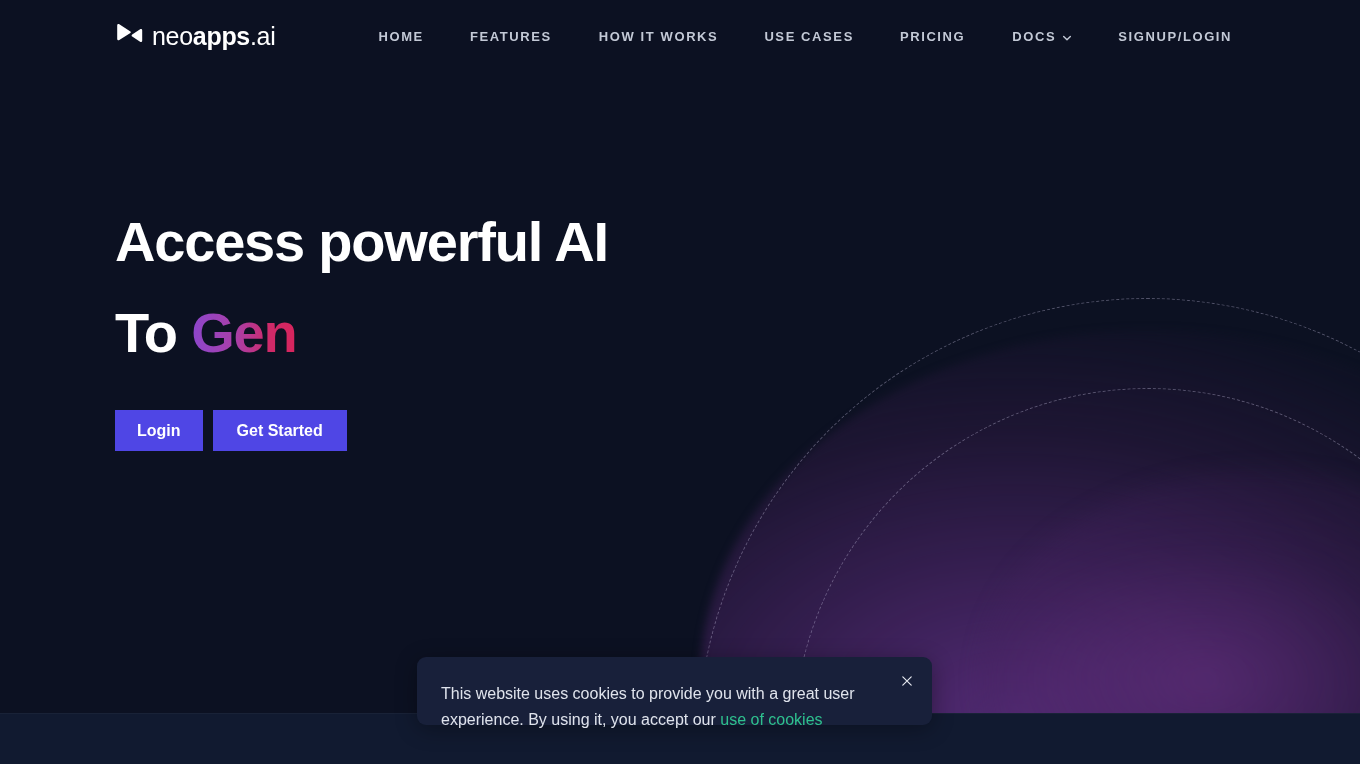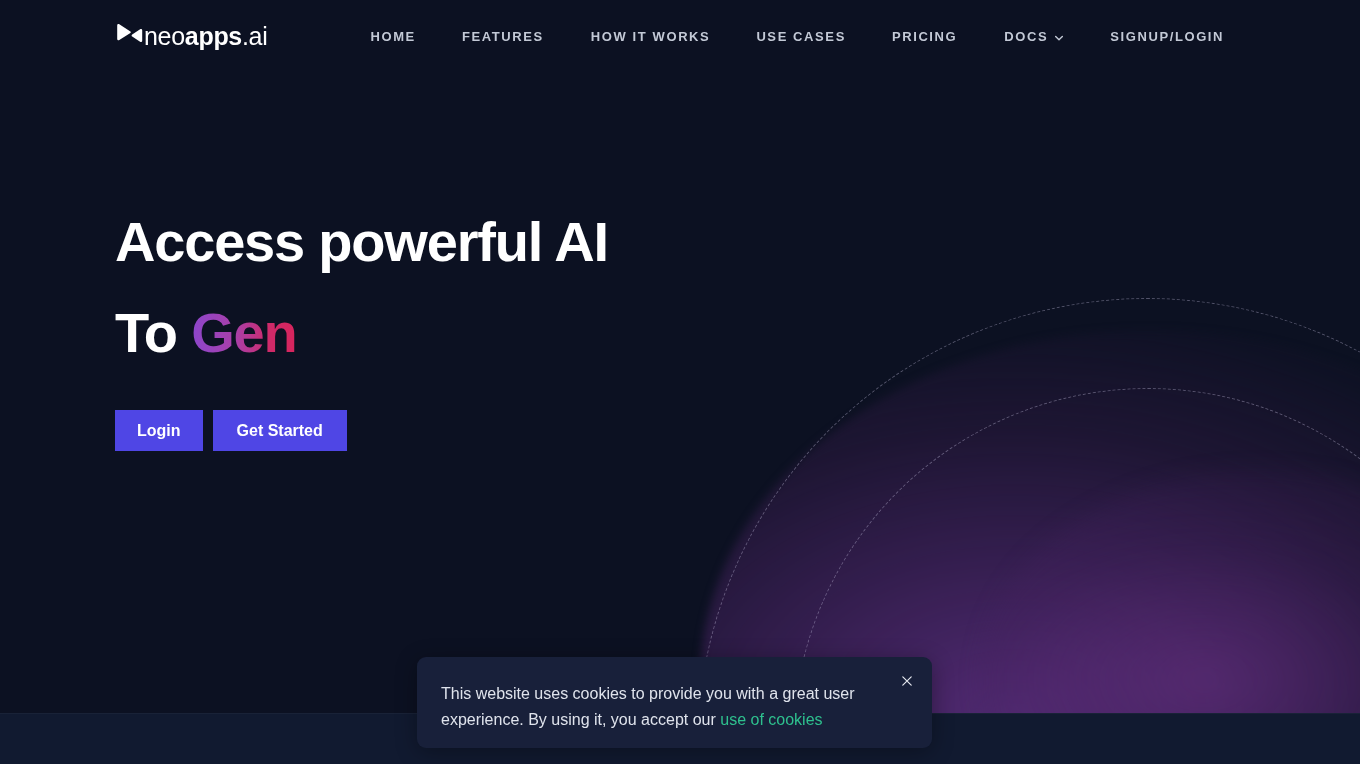--- a/index.html
+++ b/index.html
@@ -57,21 +57,21 @@
 
   
   .header {
     position:absolute; left:0; top:0;
     width:1360px; height:72px;
     display:flex; align-items:center;
     z-index:20;
   }
 
   .brand {
-    display:flex; align-items:center; 
+    display:flex; align-items:center; gap:8px;
     margin-left:114px;
     text-decoration:none;
   }
   .brand-mark { width:30px; height:30px; display:block; }
   .brand-text {
     font-size:25px; color:#ffffff; letter-spacing:-0.3px;
     font-weight:400; white-space:nowrap;
   }
   .brand-text b { font-weight:700; }
 
@@ -154,21 +154,21 @@
   .next-section::after{
     content:"";
     position:absolute; left:0; top:0; width:1360px; height:1px;
     background:rgba(255,255,255,0.035);
   }
 
   
   .cookie {
     position:absolute;
     left:417px; top:657px;
-    width:515px; height:91px;
+    width:515px; height:68px;
     background:#18203a;
     border-radius:9px;
     z-index:40;
     box-shadow:0 4px 22px rgba(0,0,0,0.32);
   }
   .cookie-text {
     position:absolute;
     left:24px; top:24px;
     width:430px;
     font-size:16px;

